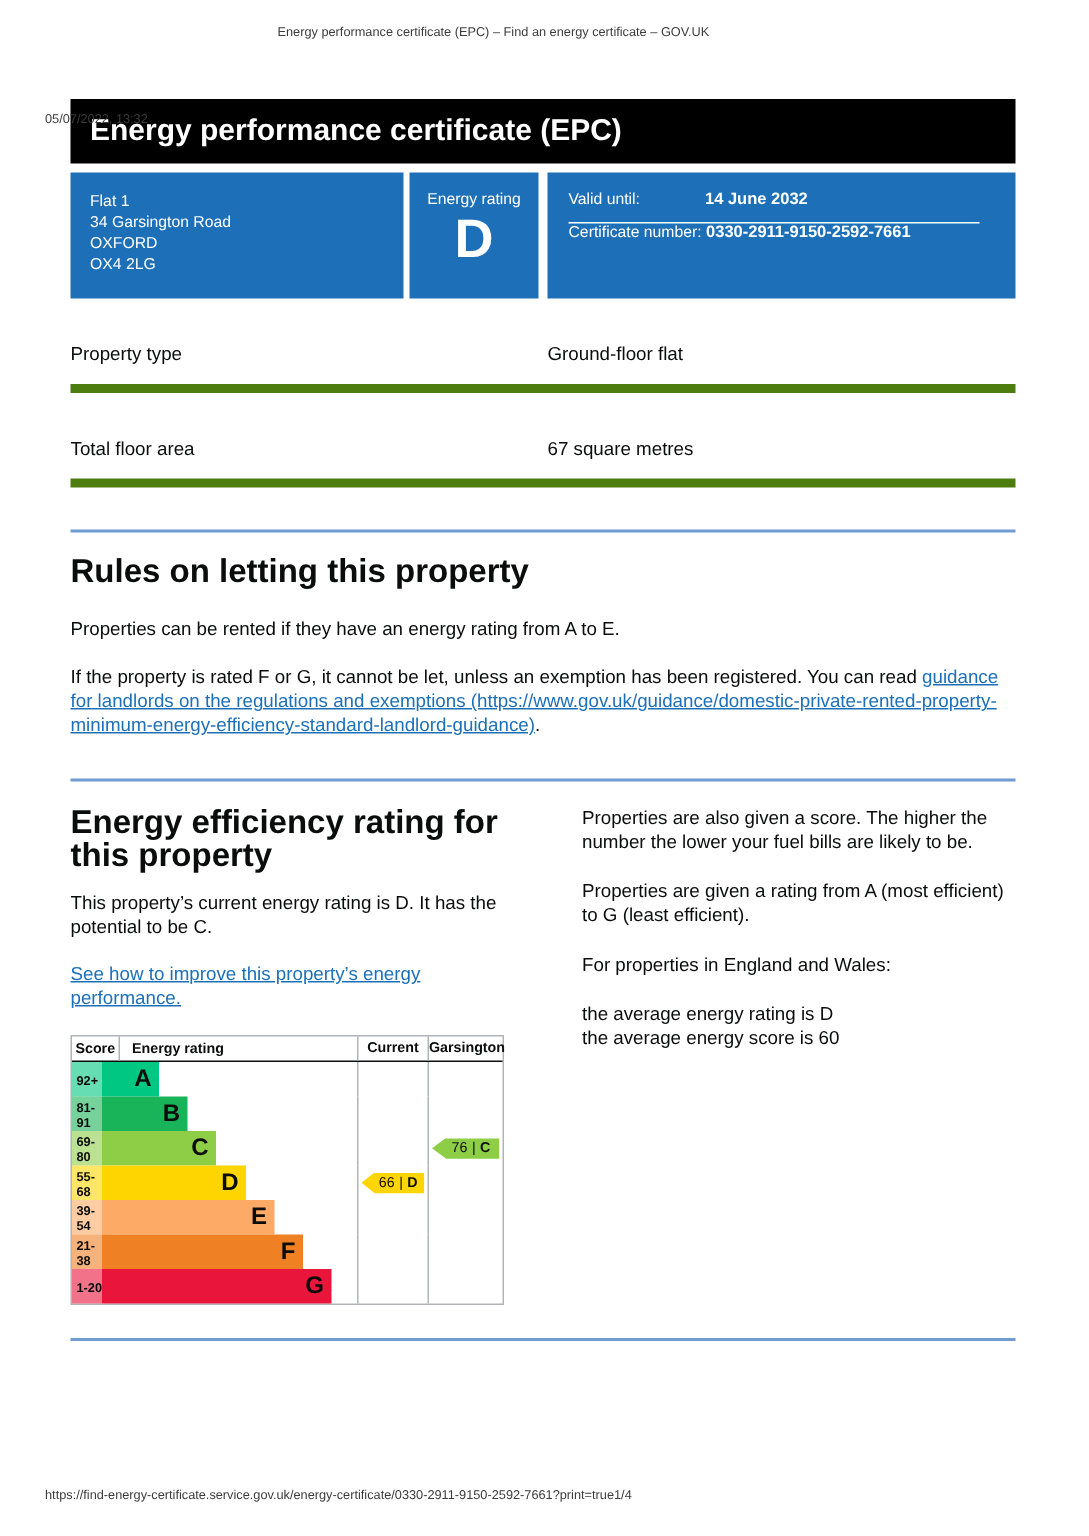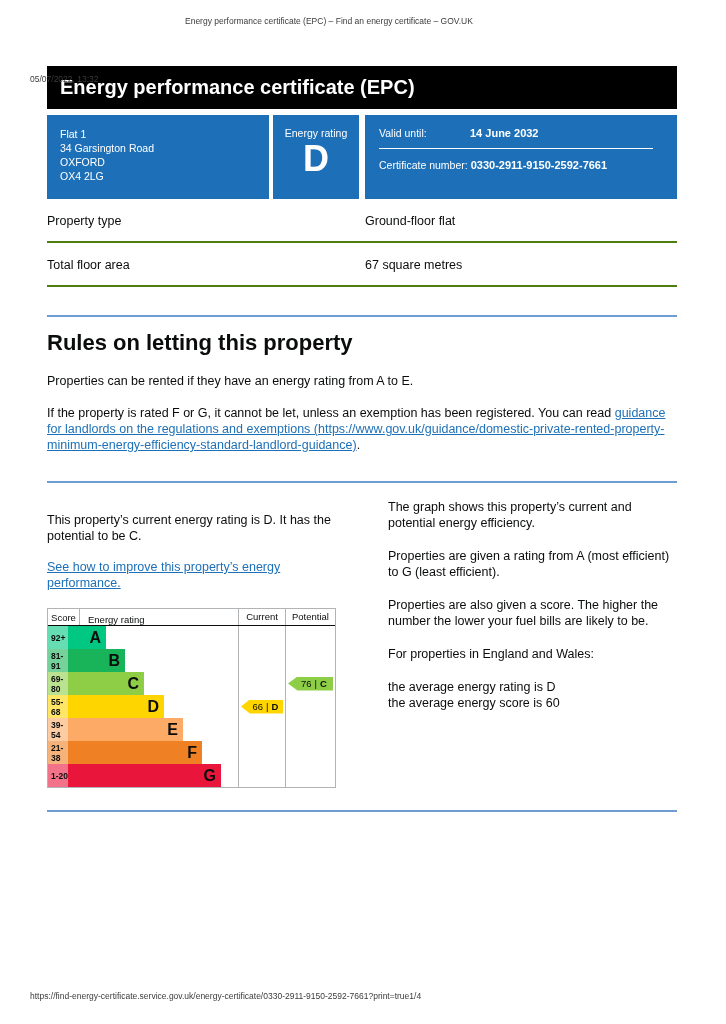--- a/index.html
+++ b/index.html
@@ -23,23 +23,23 @@
   .cert-box { display:flex; margin-top:6px; height:84px; }
   .panel { background:#1d70b8; color:#fff; }
   .panel-address { width:222px; padding:12px 13px; font-size:10.5px; line-height:14px; white-space:pre-line; margin-right:4px; }
   .panel-rating { width:86px; margin-right:6px; text-align:center; padding-top:12px; }
   .rating-label { font-size:10.5px; }
   .rating-letter { font-size:36px; font-weight:bold; line-height:38px; margin-top:1px; }
   .panel-validity { flex:1; padding:12px 24px 4px 14px; font-size:10.5px; }
   .valid-row { display:flex; align-items:baseline; padding-bottom:9px; border-bottom:1px solid #fff; }
   .vlabel { width:91px; }
   .vvalue { font-weight:bold; font-size:11px; }
-  .cert-row { margin-top:10px; display:flex; align-items:baseline; gap:3px; }
-
-  .summary-row { display:flex; border-bottom:2px solid #4d7c0f; padding:15px 0 13px; font-size:12.5px; }
+  .cert-row { display:flex; align-items:baseline; gap:3px; }
+
+  .summary-row { display:flex; border-bottom:6px solid #4d7c0f; padding:30px 0 13px; font-size:12.5px; }
   .summary-label { width:318px; }
 
   .rule { border:0; border-top:2px solid #6f9cd2; }
   .rule-1 { margin-top:28px; }
   .rule-2 { margin-top:28px; }
   .rule-3 { margin-top:22px; }
 
   h2 { font-size:22px; line-height:22px; font-weight:bold; }
   .rules-heading { margin-top:15px; }
   p.body-text { font-size:12.5px; line-height:16px; }
@@ -49,21 +49,21 @@
 
   .columns { display:flex; margin-top:16px; }
   .col-left { width:289px; margin-right:52px; }
   .col-left .intro { margin-top:13px; }
   .col-left .improve { margin-top:15px; }
   .col-right { flex:1; }
   .col-right p { font-size:12.5px; line-height:16px; margin-bottom:17px; white-space:pre-line; }
 
   
   .epc-chart { margin-top:17px; width:289px; border:1px solid #b1b4b6; background:#fff; }
-  .epc-head { display:flex; height:17px; border-bottom:1px solid #0b0c0c; font-size:9.5px; font-weight:normal; align-items:flex-end; }
+  .epc-head { display:flex; height:17px; border-bottom:1px solid #0b0c0c; font-size:9.5px; font-weight:bold; align-items:center; }
   .h-score { width:32px; height:100%; display:flex; align-items:center; justify-content:center; border-right:1px solid #b1b4b6; }
   .h-rating { flex:1; padding-left:8px; }
   .h-current { width:47px; text-align:center; border-left:1px solid #b1b4b6; height:100%; line-height:16px; }
   .h-potential { width:50px; text-align:center; border-left:1px solid #b1b4b6; height:100%; line-height:16px; }
   .epc-row { display:flex; height:23px; }
   .c-score { width:20px; font-size:8.5px; font-weight:bold; display:flex; align-items:center; padding-left:3px; }
   .c-bar-area { flex:1; }
   .bar { height:100%; display:flex; align-items:center; justify-content:flex-end; padding-right:5px; font-weight:bold; font-size:16px; }
   .c-current { width:47px; border-left:1px solid #b1b4b6; display:flex; align-items:center; justify-content:flex-end; }
   .c-potential { width:50px; border-left:1px solid #b1b4b6; display:flex; align-items:center; justify-content:flex-end; }
@@ -130,29 +130,30 @@
     <hr class="rule rule-1">
 
     <h2 class="rules-heading">Rules on letting this property</h2>
     <p class="body-text p1">Properties can be rented if they have an energy rating from A to E.</p>
     <p class="body-text p2"><span>If the property is rated F or G, it cannot be let, unless an exemption has been registered. You can read </span><a class="link">guidance for landlords on the regulations and exemptions (https://www.gov.uk/guidance/domestic-private-rented-property-minimum-energy-efficiency-standard-landlord-guidance)</a><span>.</span></p>
 
     <hr class="rule rule-2">
 
     <div class="columns">
       <div class="col-left">
+        <h2>Energy efficiency rating for this property</h2>
         <p class="body-text intro">This property’s current energy rating is D. It has the potential to be C.</p>
         <p class="body-text improve"><a class="link">See how to improve this property’s energy performance.</a></p>
 
         <div class="epc-chart">
           <div class="epc-head">
             <span class="h-score">Score</span>
             <span class="h-rating">Energy rating</span>
             <span class="h-current">Current</span>
-            <span class="h-potential">Potential</span>
+            <span class="h-potential">Garsington</span>
           </div>
           <div id="chart-bands">
               <div class="epc-row">
                 <span class="c-score" style="background: rgba(0, 199, 129, 0.6);">92+</span>
                 <div class="c-bar-area">
                   <div class="bar" style="width: 38px; background: rgb(0, 199, 129);">A</div>
                 </div>
                 <div class="c-current"></div>
                 <div class="c-potential"></div>
               </div>
@@ -214,23 +215,22 @@
                   <div class="bar" style="width: 153px; background: rgb(233, 21, 59);">G</div>
                 </div>
                 <div class="c-current"></div>
                 <div class="c-potential"></div>
               </div>
             </div>
         </div>
       </div>
 
       <div class="col-right" id="rating-description">
-          <p>The graph shows this property’s current and potential energy efficiency.</p>
+          <p>Properties are also given a score. The higher the number the lower your fuel bills are likely to be.</p>
           <p>Properties are given a rating from A (most efficient) to G (least efficient).</p>
-          <p>Properties are also given a score. The higher the number the lower your fuel bills are likely to be.</p>
           <p>For properties in England and Wales:</p>
           <p>the average energy rating is D
 the average energy score is 60</p>
         </div>
     </div>
 
     <hr class="rule rule-3">
   </div>
 
   <div class="print-footer">

